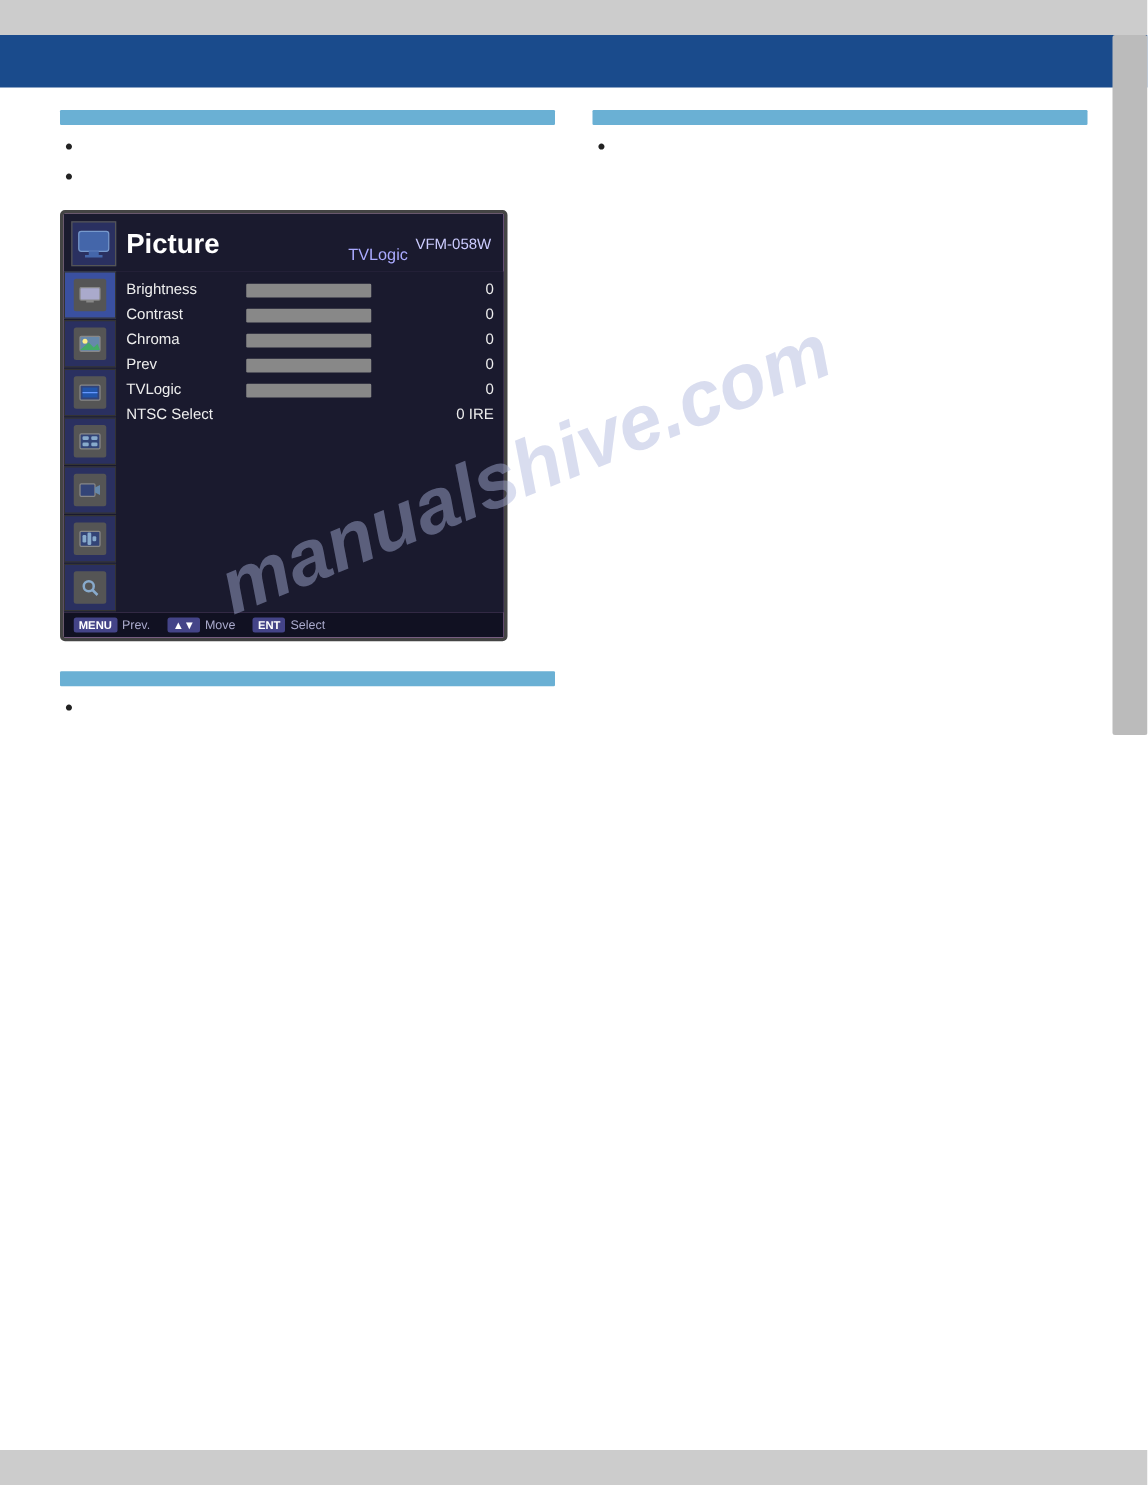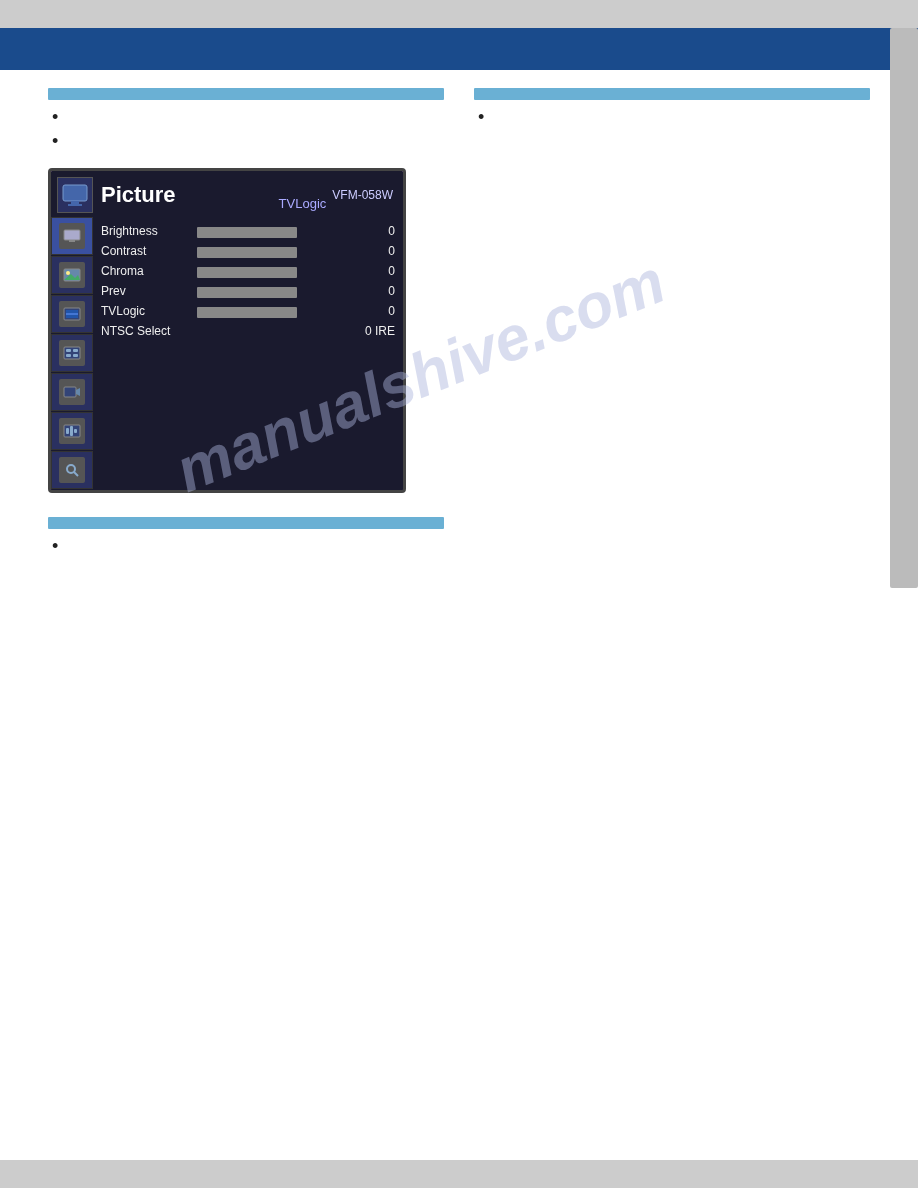--- a/index.html
+++ b/index.html
@@ -436,20 +436,34 @@
           </div>
 
           <div class="tv-menu-row-text">
             <span class="tv-menu-label">NTSC Select</span>
             <span class="tv-menu-value">0 IRE</span>
           </div>
 
         </div>
       </div>
 
+      <div class="tv-footer">
+        <div class="tv-footer-item">
+          <span class="tv-footer-btn">MENU</span>
+          <span>Prev.</span>
+        </div>
+        <div class="tv-footer-item">
+          <span class="tv-footer-btn">▲▼</span>
+          <span>Move</span>
+        </div>
+        <div class="tv-footer-item">
+          <span class="tv-footer-btn">ENT</span>
+          <span>Select</span>
+        </div>
+      </div>
     </div>
 
     <div class="section2">
       <div class="section-header"></div>
       <div class="bullet-item">
         <span class="bullet-dot">•</span>
         <span class="bullet-text"></span>
       </div>
     </div>
   </div>

